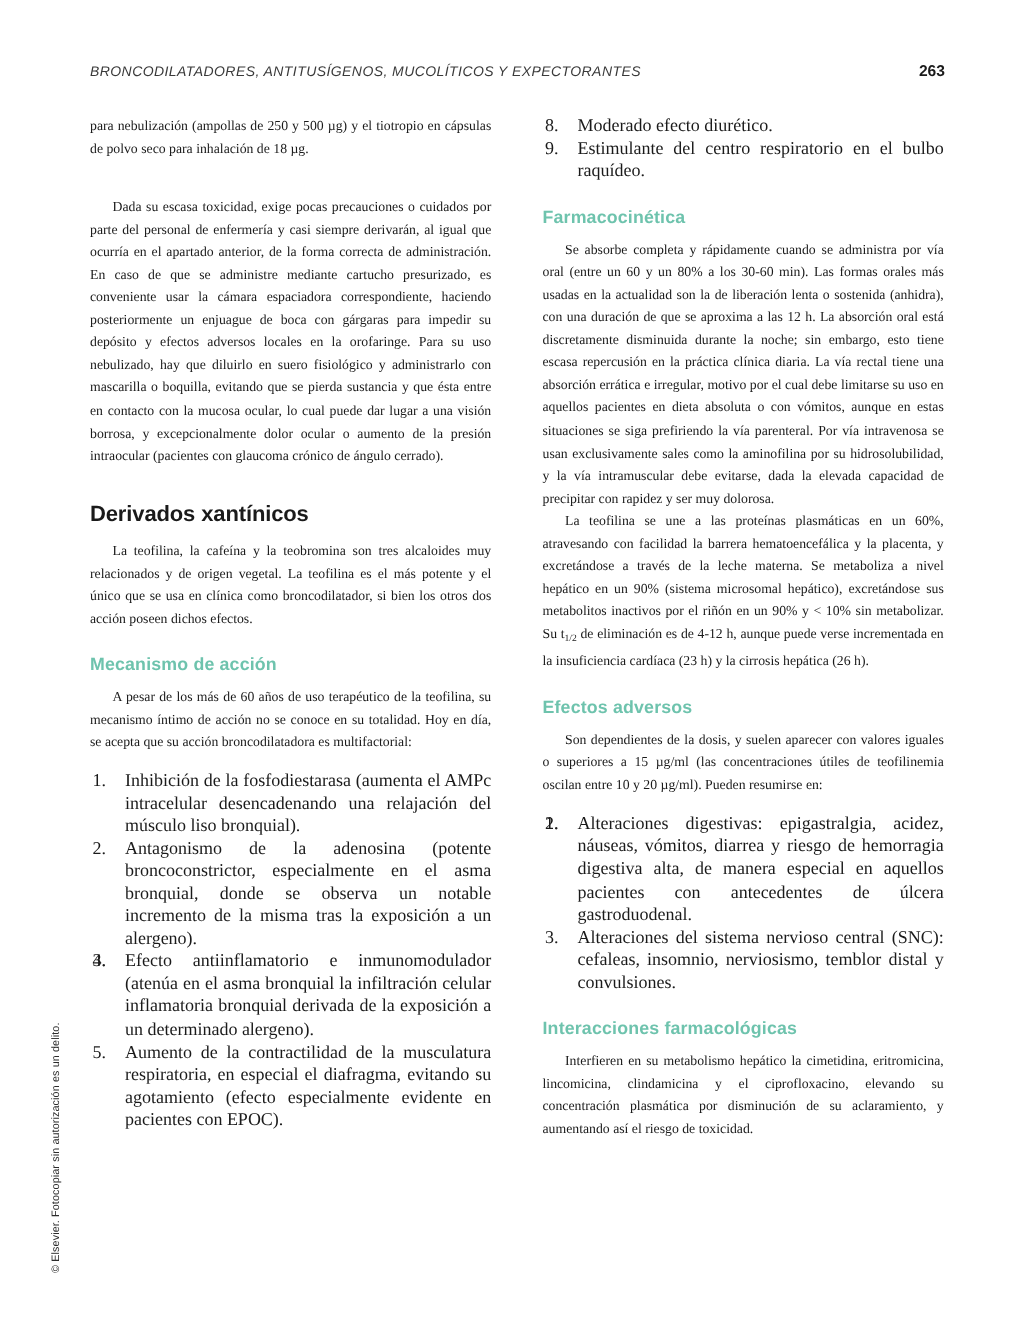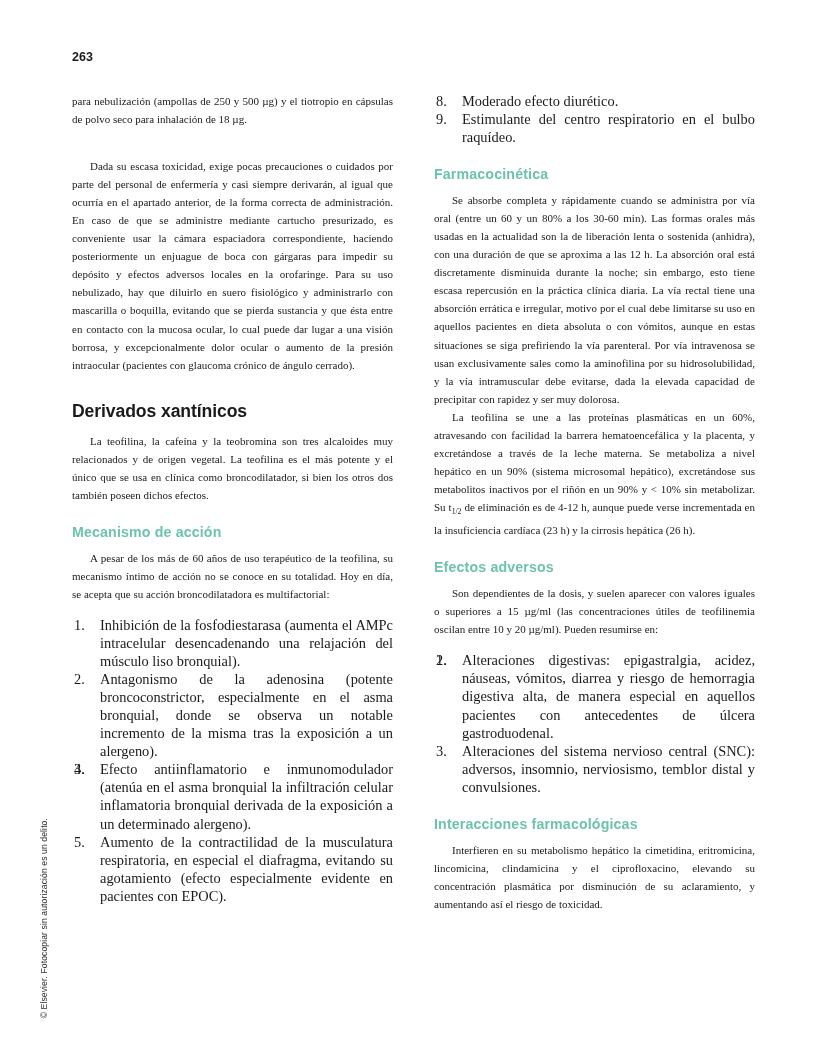--- a/index.html
+++ b/index.html
@@ -130,41 +130,42 @@
   }
 
   sub { font-size: 0.7em; }
 </style>
 </head>
 <body>
 
 <div class="page">
 
   <div class="running-head">
+    <div class="running-head-title">BRONCODILATADORES, ANTITUSÍGENOS, MUCOLÍTICOS Y EXPECTORANTES</div>
     <div class="folio">263</div>
   </div>
 
   <div class="copyright-margin">© Elsevier. Fotocopiar sin autorización es un delito.</div>
 
   <div class="columns">
 
     <div class="col">
 
       <p class="body noindent">para nebulización (ampollas de 250 y 500 µg) y el tiotropio en cápsulas de polvo seco para inhalación de 18 µg.</p>
 
       <div class="sp-before-teal"></div>
       <div class="sp-after-teal"></div>
 
       <p class="body">Dada su escasa toxicidad, exige pocas precauciones o cuidados por parte del personal de enfermería y casi siempre derivarán, al igual que ocurría en el apartado anterior, de la forma correcta de administración. En caso de que se administre mediante cartucho presurizado, es conveniente usar la cámara espaciadora correspondiente, haciendo posteriormente un enjuague de boca con gárgaras para impedir su depósito y efectos adversos locales en la orofaringe. Para su uso nebulizado, hay que diluirlo en suero fisiológico y administrarlo con mascarilla o boquilla, evitando que se pierda sustancia y que ésta entre en contacto con la mucosa ocular, lo cual puede dar lugar a una visión borrosa, y excepcionalmente dolor ocular o aumento de la presión intraocular (pacientes con glaucoma crónico de ángulo cerrado).</p>
 
       <div class="sp-before-black"></div>
       <h1 class="section-black">Derivados xantínicos</h1>
       <div class="sp-after-black"></div>
 
-      <p class="body">La teofilina, la cafeína y la teobromina son tres alcaloides muy relacionados y de origen vegetal. La teofilina es el más potente y el único que se usa en clínica como broncodilatador, si bien los otros dos también poseen dichos efectos.</p>
+      <p class="body">La teofilina, la cafeína y la teobromina son tres alcaloides muy relacionados y de origen vegetal. La teofilina es el más potente y el único que se usa en clínica como broncodilatador, si bien los otros dos acción poseen dichos efectos.</p>
 
       <div class="sp-before-teal"></div>
       <h2 class="section-teal">Mecanismo de acción</h2>
       <div class="sp-after-teal"></div>
 
       <p class="body">A pesar de los más de 60 años de uso terapéutico de la teofilina, su mecanismo íntimo de acción no se conoce en su totalidad. Hoy en día, se acepta que su acción broncodilatadora es multifactorial:</p>
 
       <div class="sp-before-list"></div>
       <ol class="numlist" id="mecanismo-list">
           <li><span class="marker">1.</span><span>Inhibición de la fosfodiestarasa (aumenta el AMPc intracelular desencadenando una relajación del músculo liso bronquial).</span></li>
@@ -193,21 +194,21 @@
       <div class="sp-before-teal"></div>
       <h2 class="section-teal">Efectos adversos</h2>
       <div class="sp-after-teal"></div>
 
       <p class="body">Son dependientes de la dosis, y suelen aparecer con valores iguales o superiores a 15 µg/ml (las concentraciones útiles de teofilinemia oscilan entre 10 y 20 µg/ml). Pueden resumirse en:</p>
 
       <div class="sp-before-list"></div>
       <ol class="numlist" id="efectos-list">
           <li><span class="marker">1.</span></li>
           <li><span class="marker">2.</span><span>Alteraciones digestivas: epigastralgia, acidez, náuseas, vómitos, diarrea y riesgo de hemorragia digestiva alta, de manera especial en aquellos pacientes con antecedentes de úlcera gastroduodenal.</span></li>
-          <li><span class="marker">3.</span><span>Alteraciones del sistema nervioso central (SNC): adversos, insomnio, nerviosismo, temblor distal y convulsiones.</span></li>
+          <li><span class="marker">3.</span><span>Alteraciones del sistema nervioso central (SNC): cefaleas, insomnio, nerviosismo, temblor distal y convulsiones.</span></li>
         </ol>
 
       <div class="sp-before-teal"></div>
       <h2 class="section-teal">Interacciones farmacológicas</h2>
       <div class="sp-after-teal"></div>
 
       <p class="body">Interfieren en su metabolismo hepático la cimetidina, eritromicina, lincomicina, clindamicina y el ciprofloxacino, elevando su concentración plasmática por disminución de su aclaramiento, y aumentando así el riesgo de toxicidad.</p>
 
     </div>
   </div>

